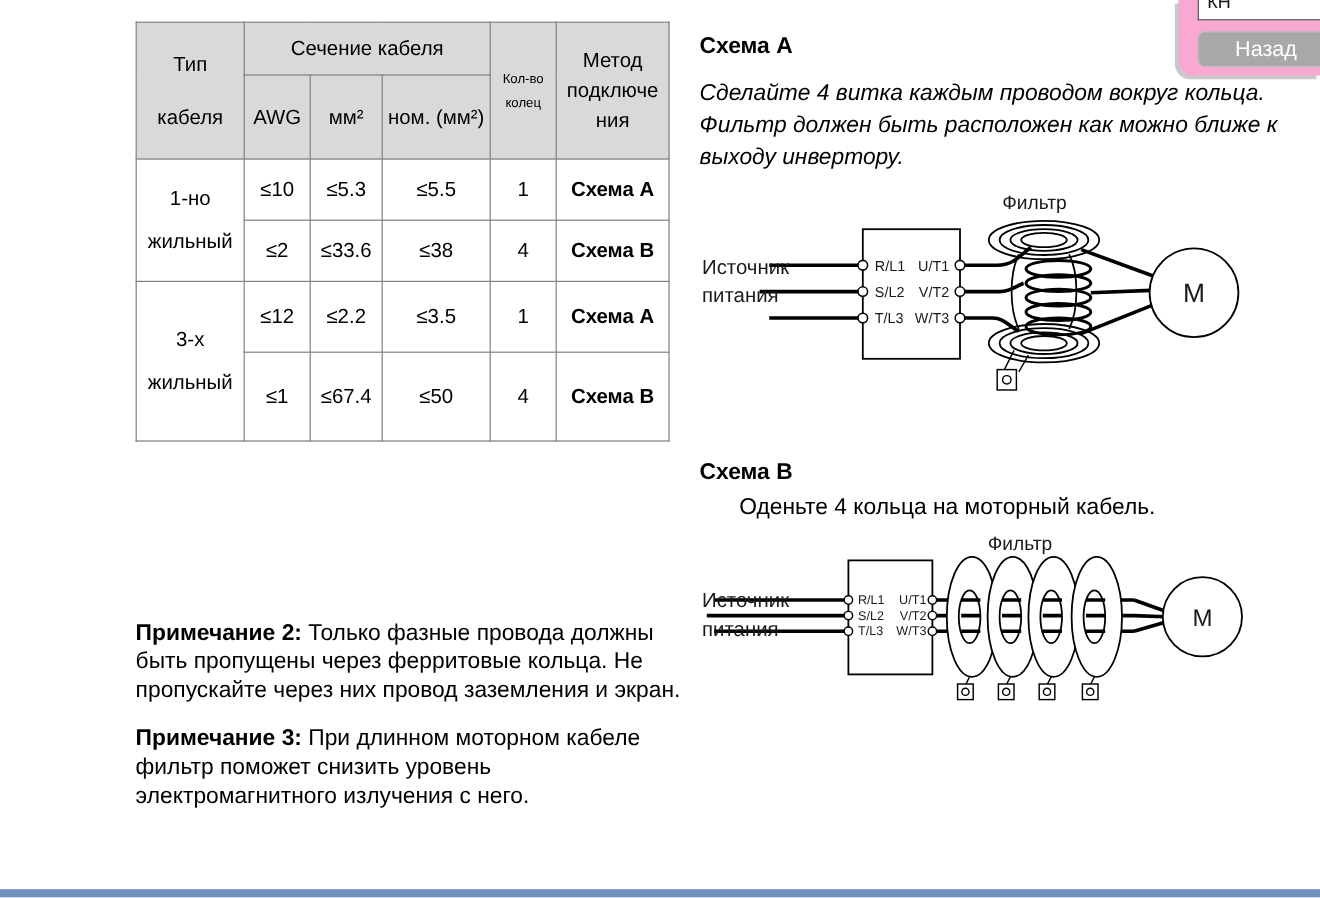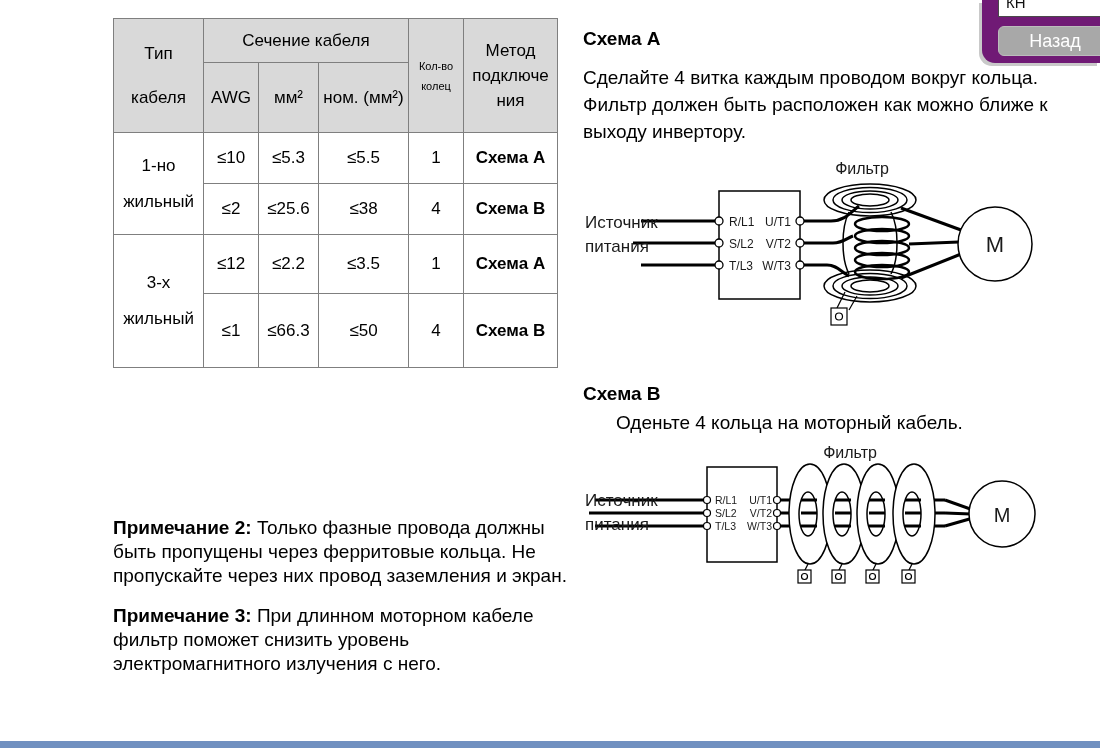--- a/index.html
+++ b/index.html
@@ -26,28 +26,28 @@
   
   .note { position:absolute; left:113px; font-size:19px; }
   .note-1 { top:386px; width:468px; line-height:33px; }
   .note-2 { top:496px; width:474px; line-height:24px;margin-top:20px; }
   .note-3 { top:604px; width:458px; line-height:24px; }
 
   
   .scheme-title { position:absolute; left:583px; font-size:19px; font-weight:bold; }
   .title-a { top:28px; }  .title-b { top:383px; }
   .scheme-text { position:absolute; left:583px; font-size:19px; line-height:27px; width:482px; }
-  .text-a { top:64px; }   .text-b { top:409px;margin-left:33px; }
+  .text-a { top:64px;font-style:italic; }   .text-b { top:409px;margin-left:33px; }
   .diag-a { position:absolute; left:583px; top:156px; }
   .diag-b { position:absolute; left:583px; top:442px; }
   .diag-a text, .diag-b text { font-family:"Liberation Sans", sans-serif; fill:#1a1a1a; }
 
   
   .nav-panel { position:absolute; top:0; right:0; width:118px; height:63px;
-               background:#701a75; border-bottom-left-radius:13px;
+               background:#f9a8d4; border-bottom-left-radius:13px;
                box-shadow:-3px 3px 0 #c9c9c9; }
   .keyword-field { position:absolute; left:16px; right:-2px; top:-12px; height:27px;
                background:#ffffff; border:1px solid #4a4a4a; font-size:15px;
                line-height:27px; padding-left:7px; color:#111; }
   .back-button { position:absolute; left:16px; right:-12px; top:26px; height:28px;
                background:#a8a8a8; border:1px solid #bcbcbc; border-radius:6px;
                color:#ffffff; font-size:18px; line-height:28px; text-align:center; }
 
   
   .bottom-bar { position:absolute; left:0; right:0; bottom:0; height:7px; background:#7090c0; }
@@ -83,36 +83,36 @@
       <tr class="br1">
         <td rowspan="2" class="type-cell">1-но жильный</td>
         <td>≤10</td>
         <td>≤5.3</td>
         <td>≤5.5</td>
         <td>1</td>
         <td class="method-cell">Схема A</td>
       </tr>
       <tr class="br2">
         <td>≤2</td>
-        <td>≤25.6</td>
+        <td>≤33.6</td>
         <td>≤38</td>
         <td>4</td>
         <td class="method-cell">Схема B</td>
       </tr>
       <tr class="br3">
         <td rowspan="2" class="type-cell">3-х жильный</td>
         <td>≤12</td>
         <td>≤2.2</td>
         <td>≤3.5</td>
         <td>1</td>
         <td class="method-cell">Схема A</td>
       </tr>
       <tr class="br4">
         <td>≤1</td>
-        <td>≤66.3</td>
+        <td>≤67.4</td>
         <td>≤50</td>
         <td>4</td>
         <td class="method-cell">Схема B</td>
       </tr>
     </tbody>
   </table>
 
   <div class="note note-2">
     <b>Примечание 2:</b>
     <span>Только фазные провода должны быть пропущены через ферритовые кольца. Не пропускайте через них провод заземления и экран.</span>

